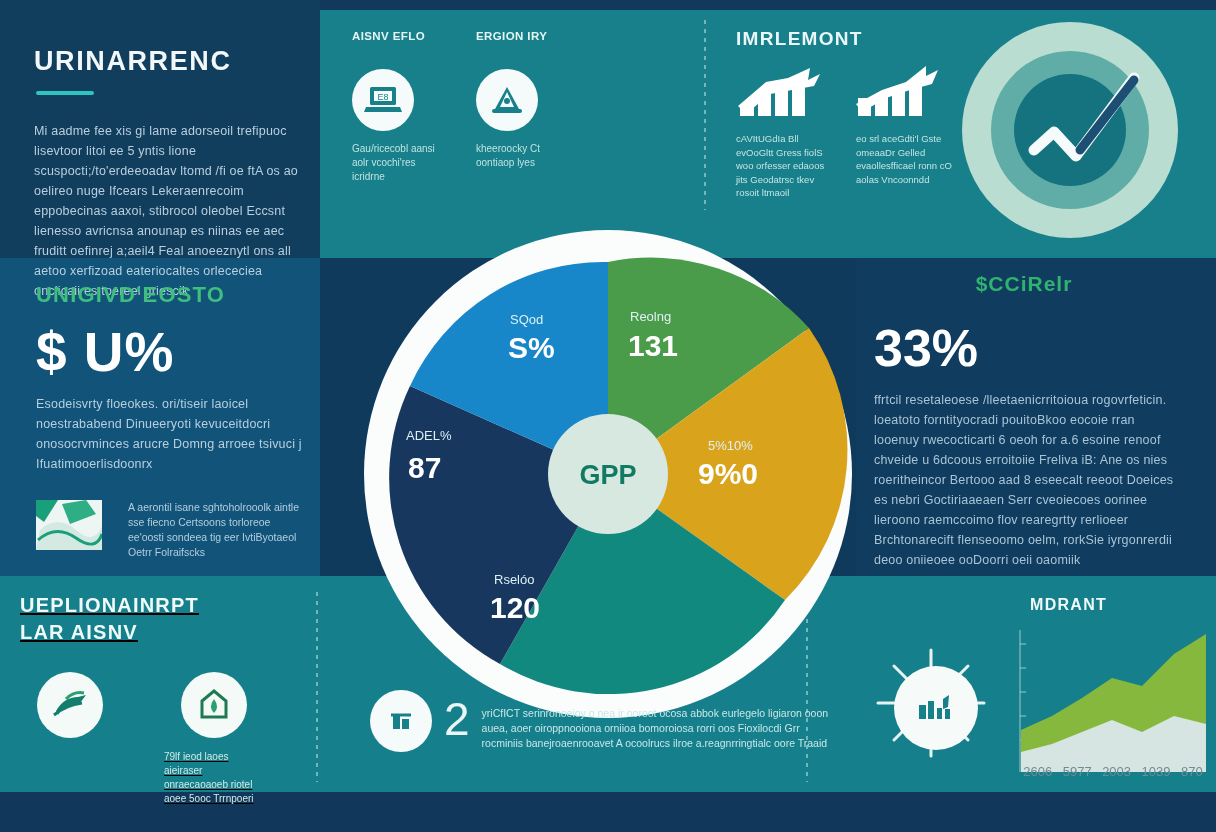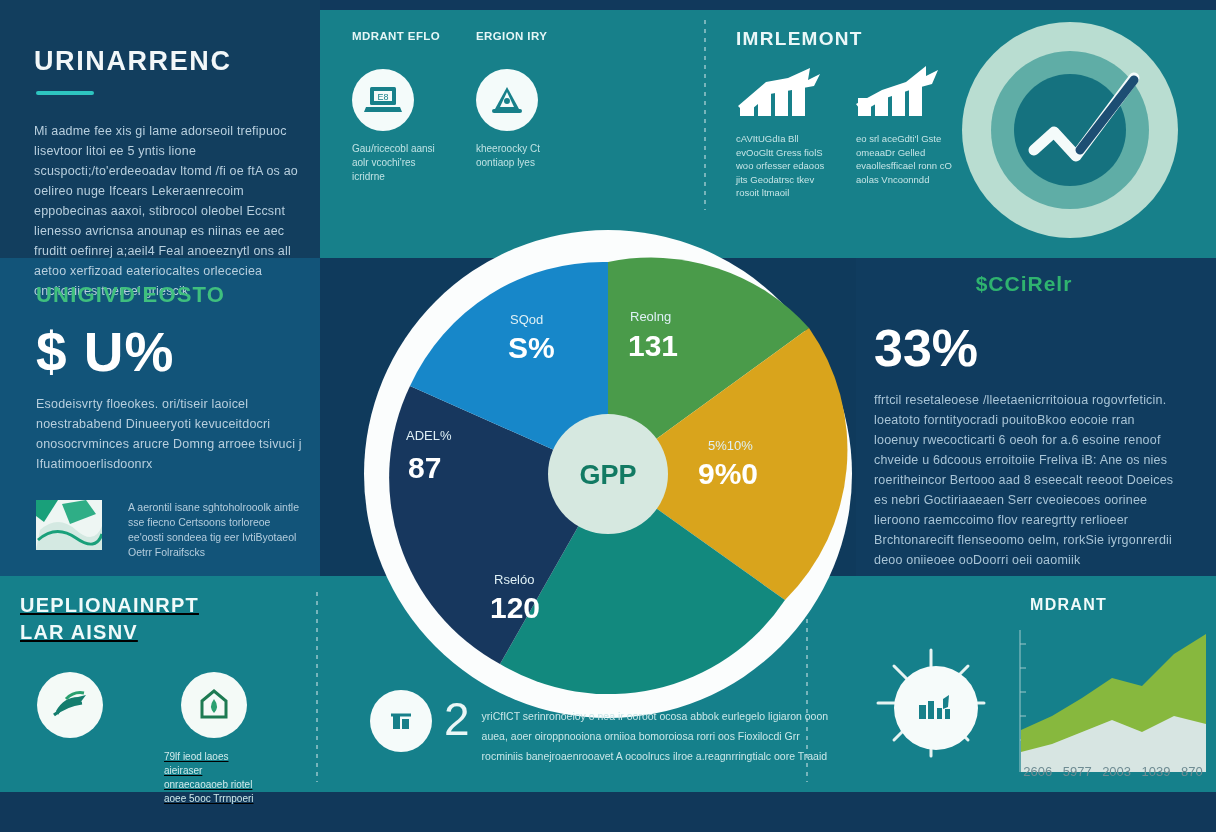--- a/index.html
+++ b/index.html
@@ -83,21 +83,21 @@
   .bl h3 { font-size:20px; font-weight:700; color:#f0fafa; letter-spacing:1.2px; line-height:27px; filter:blur(.4px);}
   .bl-row { display:flex; gap:44px; margin-top:26px; }
   .bl-item { width:100px; }
   .bl-item .c { width:66px; height:66px; border-radius:50%; background:#f4faf7; display:flex; align-items:center; justify-content:center; margin:0 auto 12px;}
   .bl-item .t { font-size:10px; line-height:14px; color:#cfe9ea; filter:blur(.6px); }
 
   
   .bc { position:absolute; left:370px; top:690px; width:470px; display:flex; align-items:flex-start; gap:12px;}
   .bc .icon-c { width:62px; height:62px; border-radius:50%; background:#f5fbfa; display:flex; align-items:center; justify-content:center; flex:none;}
   .bc .num { font-size:46px; font-weight:400; color:#eaf6f6; line-height:58px; filter:blur(.55px); flex:none;}
-  .bc .txt { font-size:10.5px; line-height:20px; color:#c9e6e8; filter:blur(.6px); padding-top:16px;}
+  .bc .txt { font-size:10.5px; line-height:15px; color:#c9e6e8; filter:blur(.6px); padding-top:16px;}
 
   
   .br { position:absolute; left:840px; top:588px; width:376px; height:200px; }
   .br h3 { position:absolute; left:190px; top:8px; font-size:16px; font-weight:700; color:#f0fafa; letter-spacing:1.3px; filter:blur(.4px);}
   .wheel { position:absolute; left:36px; top:60px; width:110px; height:110px; }
   .wheel .c { position:absolute; left:18px; top:18px; width:84px; height:84px; border-radius:50%; background:#f6fbfa; display:flex; align-items:center; justify-content:center;}
   .area { position:absolute; left:178px; top:38px; width:190px; height:150px; }
   .xlabels { position:absolute; left:178px; top:176px; width:190px; display:flex; justify-content:space-around; }
   .xlabels span { font-size:13px; color:#6f8c93; filter:blur(.55px); }
 </style>
@@ -123,21 +123,21 @@
 
   <div class="tl">
     <div class="head-xl blur">URINARRENC</div>
     <div class="rule"></div>
     <div class="body-sm">Mi aadme fee xis gi lame adorseoil trefipuoc lisevtoor litoi ee 5 yntis lione scuspocti;/to'erdeeoadav ltomd /fi oe  ftA os ao oelireo nuge Ifcears Lekeraenrecoim eppobecinas aaxoi, stibrocol oleobel Eccsnt lienesso avricnsa anounap es niinas ee aec fruditt oefinrej a;aeil4 Feal anoeeznytl ons all aetoo xerfizoad eateriocaltes orlececiea onclicaii es toereel griescik</div>
   </div>
 
   <div class="cards">
 
     <div class="card">
-      <div class="clabel">MDRANT EFLO</div>
+      <div class="clabel">AISNV EFLO</div>
       <div class="circ">
         <svg width="40" height="34" viewBox="0 0 40 34">
           <rect x="7" y="4" width="26" height="18" rx="1.5" fill="#17808a"></rect>
           <rect x="11" y="8" width="18" height="10" fill="#f4fbfa"></rect>
           <text x="20" y="17" font-size="9" fill="#17808a" text-anchor="middle" font-family="Liberation Sans">E8</text>
           <path d="M3 24 H37 L39 29 H1 Z" fill="#17808a"></path>
         </svg>
       </div>
       <div class="ctext">Gau/ricecobl aansi aolr vcochi'res icridrne</div>
     </div>

